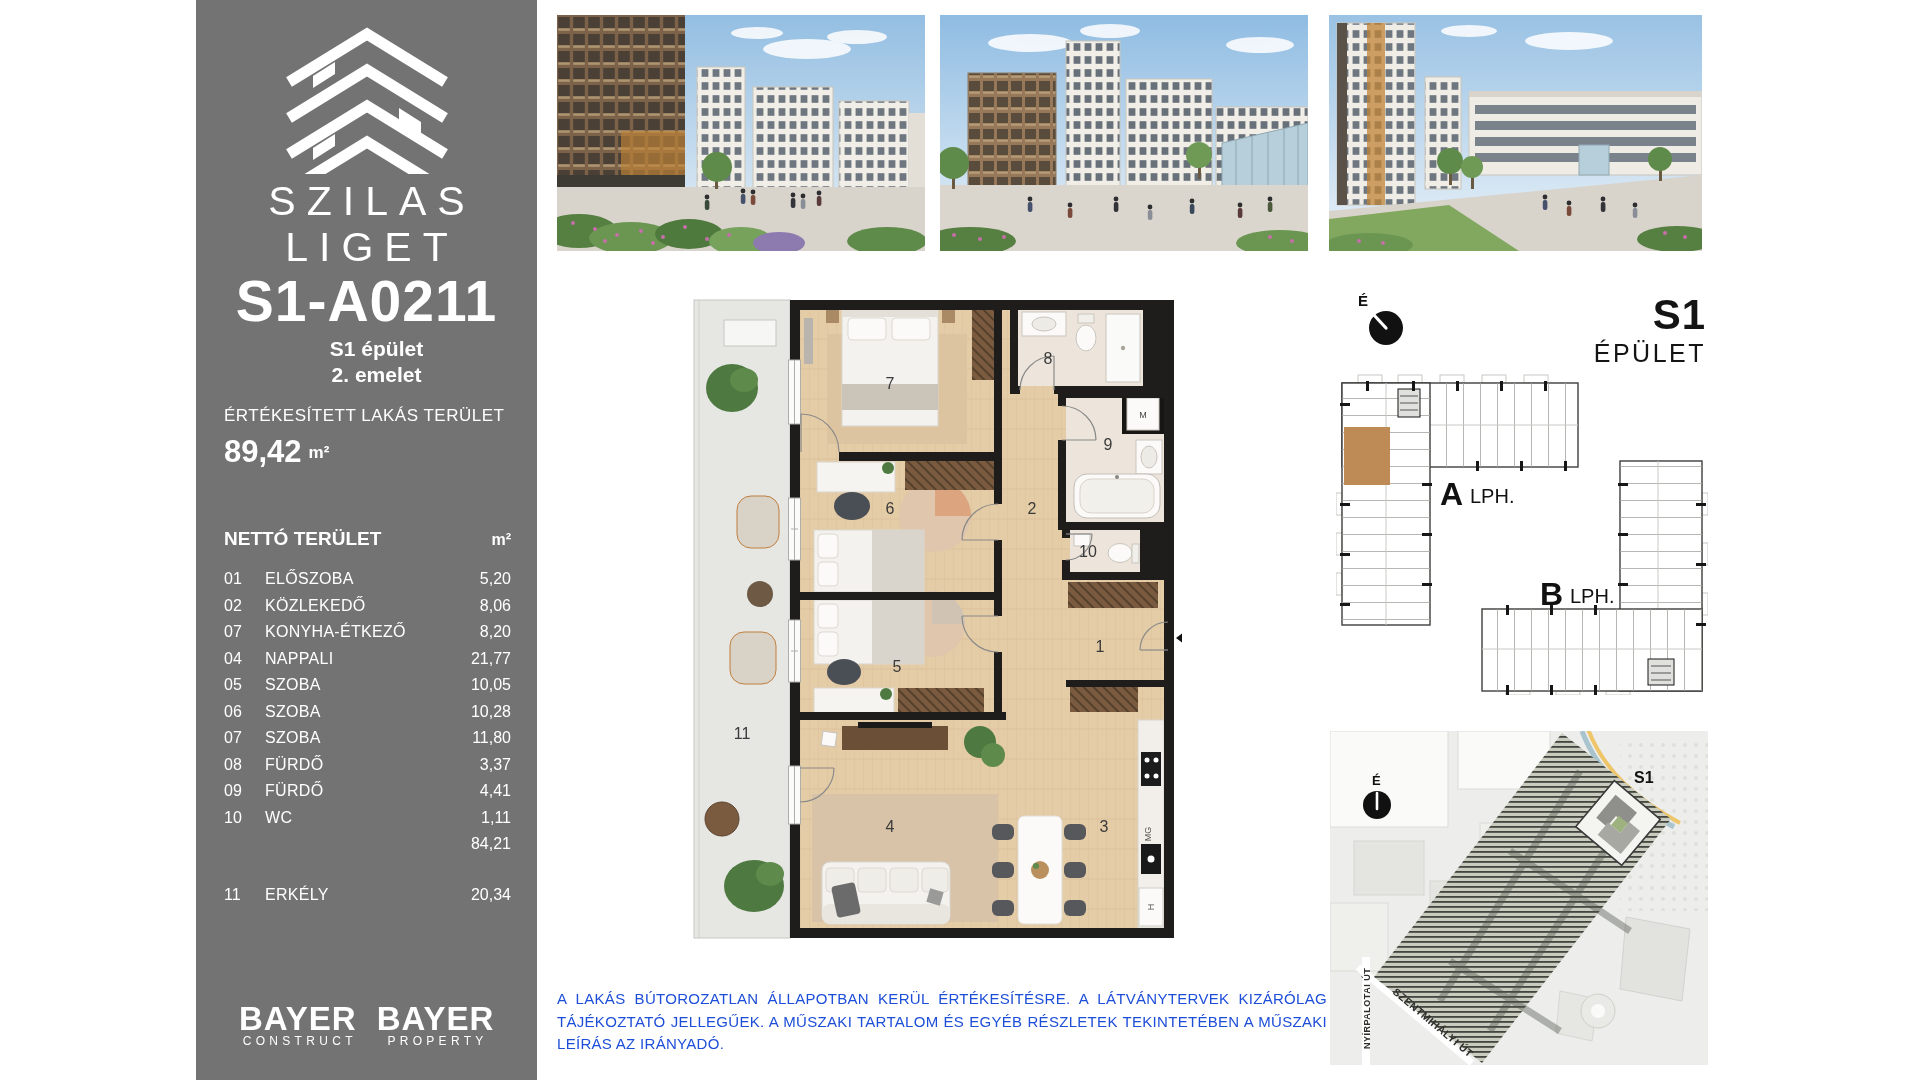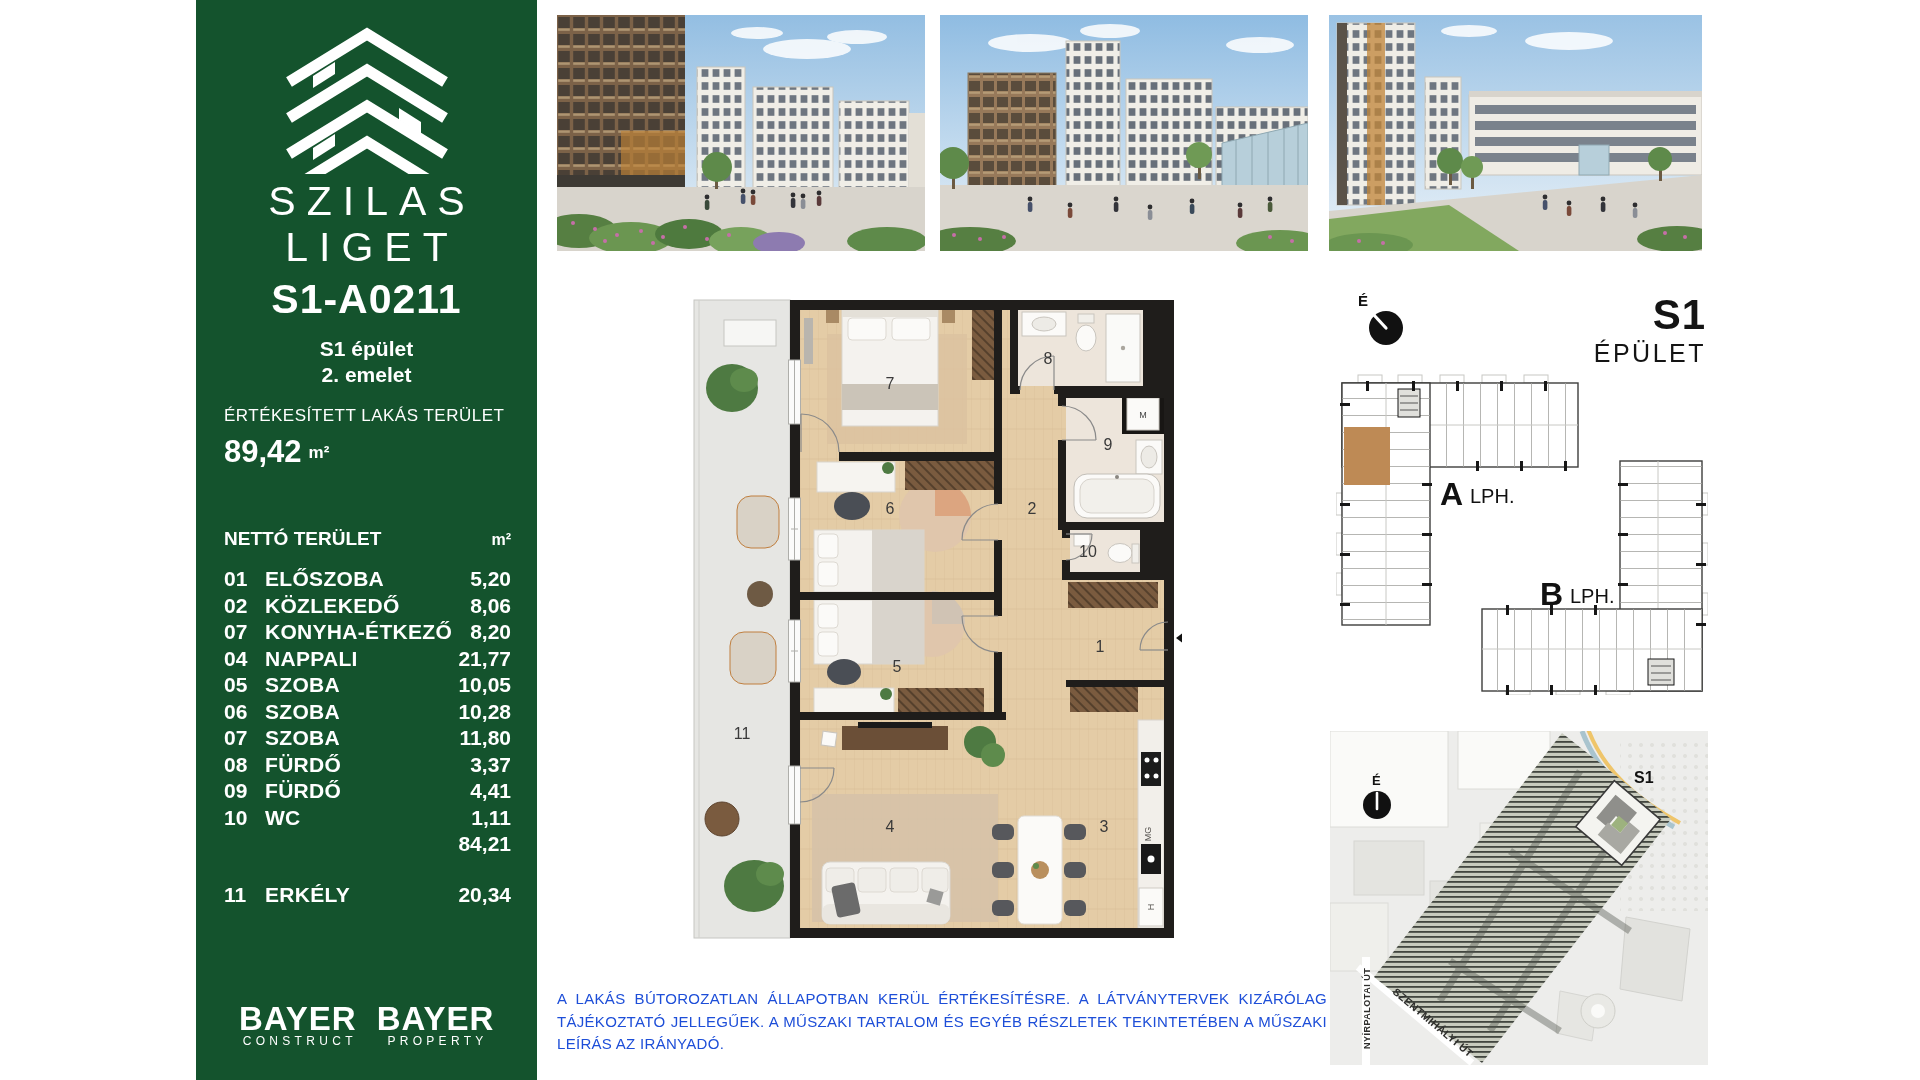--- a/index.html
+++ b/index.html
@@ -1,32 +1,32 @@
 <!DOCTYPE html>
 <html><head>
 <meta charset="utf-8">
 <style>
   html,body{margin:0;padding:0;}
   body{width:1920px;height:1080px;background:#ffffff;font-family:"Liberation Sans",sans-serif;position:relative;overflow:hidden;}
   .canvas{position:absolute;inset:0;}
   svg text{font-family:"Liberation Sans",sans-serif;}
 
   
-  .sidebar{position:absolute;left:196px;top:0;width:341px;height:1080px;background:#14532d;color:#fff;}
+  .sidebar{position:absolute;left:196px;top:0;width:341px;height:1080px;background:#737373;color:#fff;}
   .logo{position:absolute;top:26px;left:50%;transform:translateX(-50%);}
   .brandname{position:absolute;top:178px;width:100%;text-align:center;font-size:41px;font-weight:400;letter-spacing:11px;text-indent:11px;line-height:1.13;}
-  .unit-id{position:absolute;top:276px;width:100%;text-align:center;font-size:41px;font-weight:800;letter-spacing:1px;}
-  .unit-sub{position:absolute;top:336px;width:100%;text-align:center;font-size:21px;font-weight:700;line-height:1.26;}
+  .unit-id{position:absolute;top:268px;width:100%;text-align:center;font-size:57px;font-weight:800;letter-spacing:1px;}
+  .unit-sub{position:absolute;top:336px;width:100%;text-align:center;font-size:21px;font-weight:700;line-height:1.26;margin-left:10px;}
   .area-block{position:absolute;top:406px;left:28px;right:26px;}
   .area-heading{font-size:17px;font-weight:400;letter-spacing:.5px;}
   .area-value{font-size:31px;font-weight:700;margin-top:8px;}
   .area-value .unit{font-size:17px;vertical-align:4px;margin-left:7px;}
   .net-header{display:flex;justify-content:space-between;align-items:baseline;margin-top:58px;font-size:19px;font-weight:700;}
   .net-header .u{font-size:16px;}
-  .rows{margin-top:16px;font-size:21px;font-weight:700;}
+  .rows{margin-top:16px;font-size:16px;font-weight:400;}
   .row{display:flex;height:26.5px;line-height:26.5px;}
   .row .no{width:41px;}
   .row .nm{flex:1;letter-spacing:.3px;}
   .row .val{text-align:right;}
   .row.total{justify-content:flex-end;}
   .row.spacer{height:24px;}
   .logos{position:absolute;bottom:32px;left:0;right:0;display:flex;justify-content:center;gap:20px;}
   .blogo{text-align:center;}
   .blogo .big{font-size:33px;font-weight:800;letter-spacing:1px;line-height:.95;}
   .blogo .small{font-size:12px;font-weight:400;letter-spacing:4.3px;text-indent:4px;}

